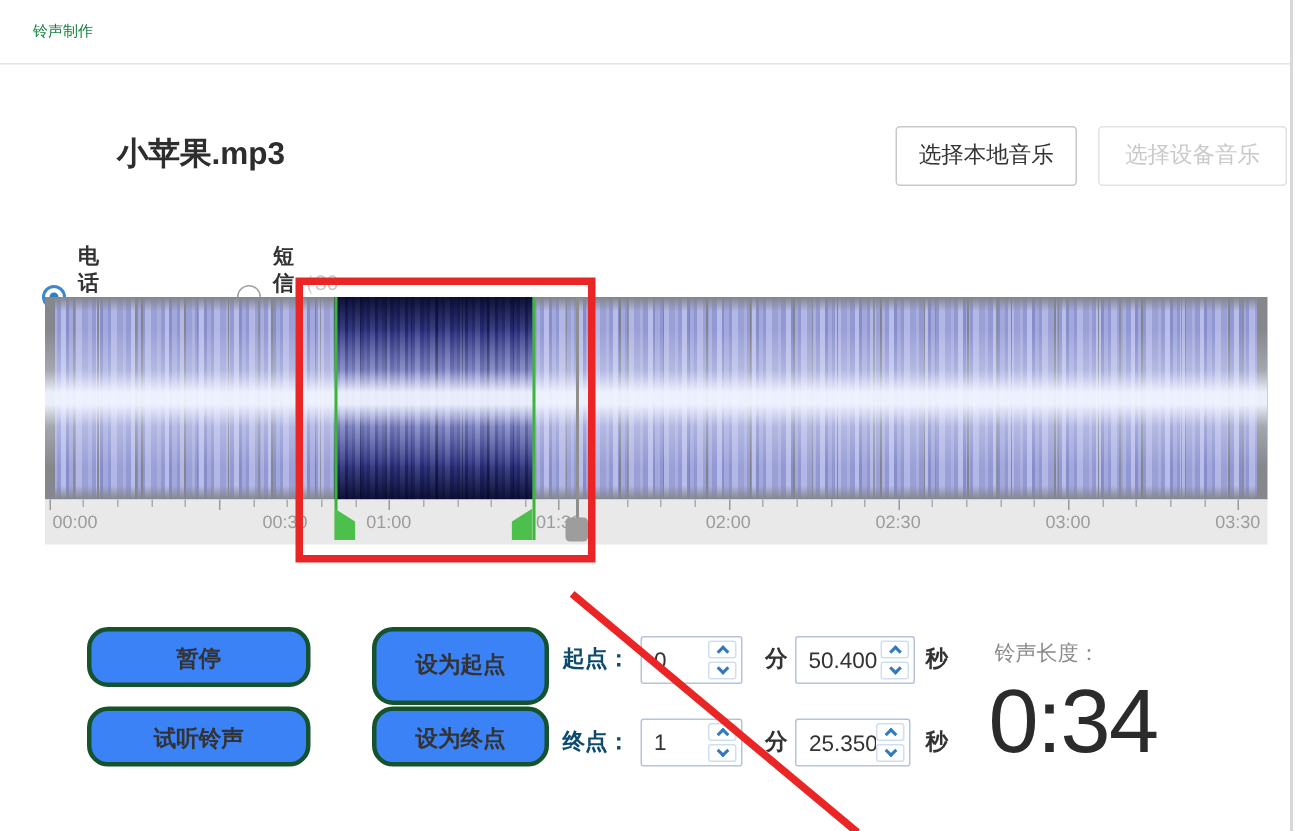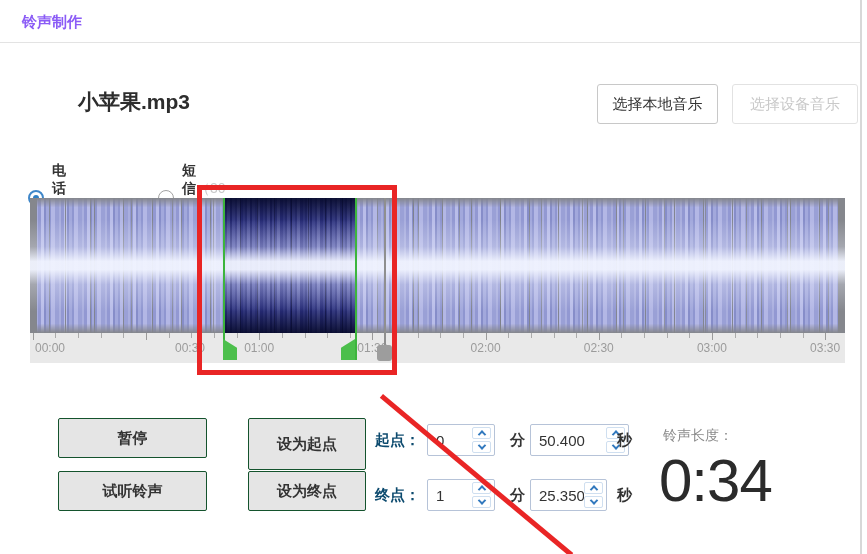--- a/index.html
+++ b/index.html
@@ -6,21 +6,21 @@
   html,body { width:867px; height:554px; }
   body {
     position:relative; overflow:hidden; background:#ffffff;
     font-family:"Liberation Sans","DejaVu Sans",sans-serif; color:#333;
   }
 
   
   .topbar { position:absolute; left:0; top:0; width:862px; height:43px;
             border-bottom:1px solid #e3e3e3; background:#fff; }
   .topbar .title { position:absolute; left:22px; top:0; line-height:43px;
-                   font-size:15px; font-weight:700; color:#8b5cf6; }
+                   font-size:10px; font-weight:400; color:#15803d; }
 
   .window-edge { position:absolute; left:860px; top:0; width:2px; height:554px; background:#d8d8d8; }
 
   
   .file-title { position:absolute; left:30px; top:88px; font-size:21px; font-weight:700; color:#2d2d2d;margin-left:48px; }
   .btn { position:absolute; height:40px; background:#fff; border:1px solid #c8c8c8; border-radius:3px;
          font-size:15px; color:#333; text-align:center; line-height:38px; cursor:pointer; }
   .btn-local  { left:597px; top:84px; width:121px; }
   .btn-device { left:732px; top:84px; width:126px; border-color:#e2e2e2; color:#c9c9c9; cursor:default; }
 
@@ -68,21 +68,21 @@
   .tick { position:absolute; top:0; width:1px; height:5px; background:#ababab; }
   .tick.major { height:7px; background:#9a9a9a; }
   .tlabel { position:absolute; top:8px; font-size:12px; color:#9b9b9b; transform:translateX(-50%); white-space:nowrap; }
   .tlabel.first { transform:none; }
   .flag { position:absolute; top:6px; width:14px; height:21px; background:#4cbf4c; z-index:4; cursor:ew-resize; }
   .flag-start { clip-path:polygon(0 0, 100% 42%, 100% 100%, 0 100%); }
   .flag-end   { clip-path:polygon(100% 0, 100% 100%, 0 100%, 0 42%); }
   .playhandle { position:absolute; top:12px; width:15px; height:16px; background:#9d9d9d; border-radius:3px; z-index:5; cursor:ew-resize; }
 
   
-  .ctl-btn { position:absolute; background:#e5e5e5; border:1px solid #14532d; border-radius:2px;
+  .ctl-btn { position:absolute; background:#3b82f6; border:3px solid #14532d; border-radius:14px;
              font-size:15px; font-weight:700; color:#333; text-align:center; line-height:38px; cursor:pointer; }
   .btn-pause   { left:58px;  top:418px; width:149px; height:40px; }
   .btn-preview { left:58px;  top:471px; width:149px; height:40px; }
   .btn-setstart{ left:248px; top:418px; width:118px; height:52px; }
   .btn-setend  { left:248px; top:471px; width:118px; height:40px; }
 
   .fld-label { position:absolute; font-size:15px; font-weight:700; color:#0c4a6e; line-height:32px; }
   .lbl-start { left:375px; top:424px; }
   .lbl-end   { left:375px; top:479px; }
   .unit { position:absolute; font-size:15px; font-weight:700; color:#333; line-height:32px; }
@@ -91,21 +91,21 @@
   .spin-value { border:none; outline:none; flex:1; min-width:0; padding-left:8px; font-size:15px; color:#333;
                 font-family:"Liberation Sans","DejaVu Sans",sans-serif; background:transparent; }
   .spin-col { width:22px; display:flex; flex-direction:column; justify-content:center; gap:2px; padding-right:3px; }
   .spin-btn { height:12px; background:#fff; border:1px solid #cfdff0; border-radius:2px;
               display:flex; align-items:center; justify-content:center; cursor:pointer; }
   .chev { width:6px; height:6px; border:0 solid #3279be; }
   .chev.up   { border-top-width:2px; border-left-width:2px; transform:rotate(45deg) translate(1px,1px); }
   .chev.down { border-bottom-width:2px; border-right-width:2px; transform:rotate(45deg) translate(-1px,-1px); }
 
   .sb-startmin { left:427px; top:424px; width:68px; }
-  .sb-startsec { left:530px; top:424px; width:99px;justify-content:space-between; }
+  .sb-startsec { left:530px; top:424px; width:80px;justify-content:space-between; }
   .sb-endmin   { left:427px; top:479px; width:68px; }
   .sb-endsec   { left:530px; top:479px; width:77px; }
   .u-min1 { left:510px; top:424px; }  .u-sec1 { left:617px; top:424px; }
   .u-min2 { left:510px; top:479px; }  .u-sec2 { left:617px; top:479px; }
 
   .len-label { position:absolute; left:663px; top:427px; font-size:14px; color:#8a8a8a; }
   .len-value { position:absolute; left:659px; top:446px; font-size:60px; font-weight:400; color:#2b2b2b; letter-spacing:-1px; }
 
   
   .ann-rect { position:absolute; left:197px; top:185px; width:200px; height:190px;

